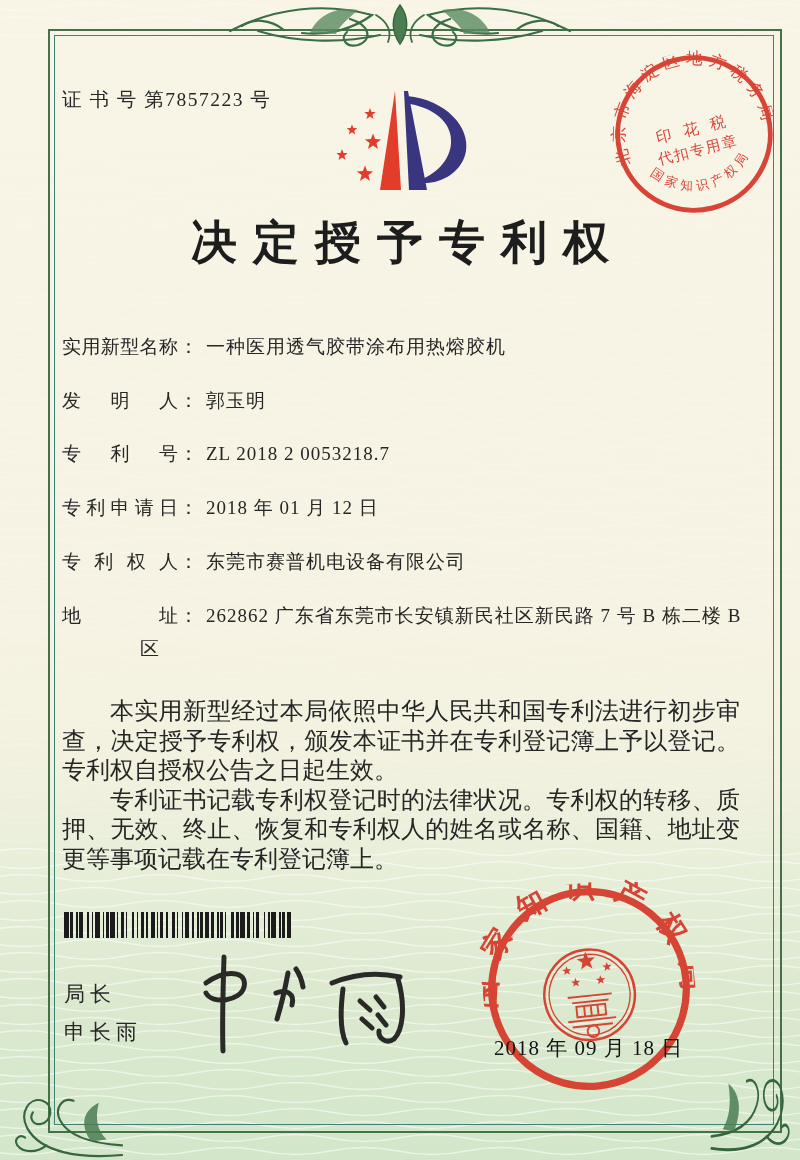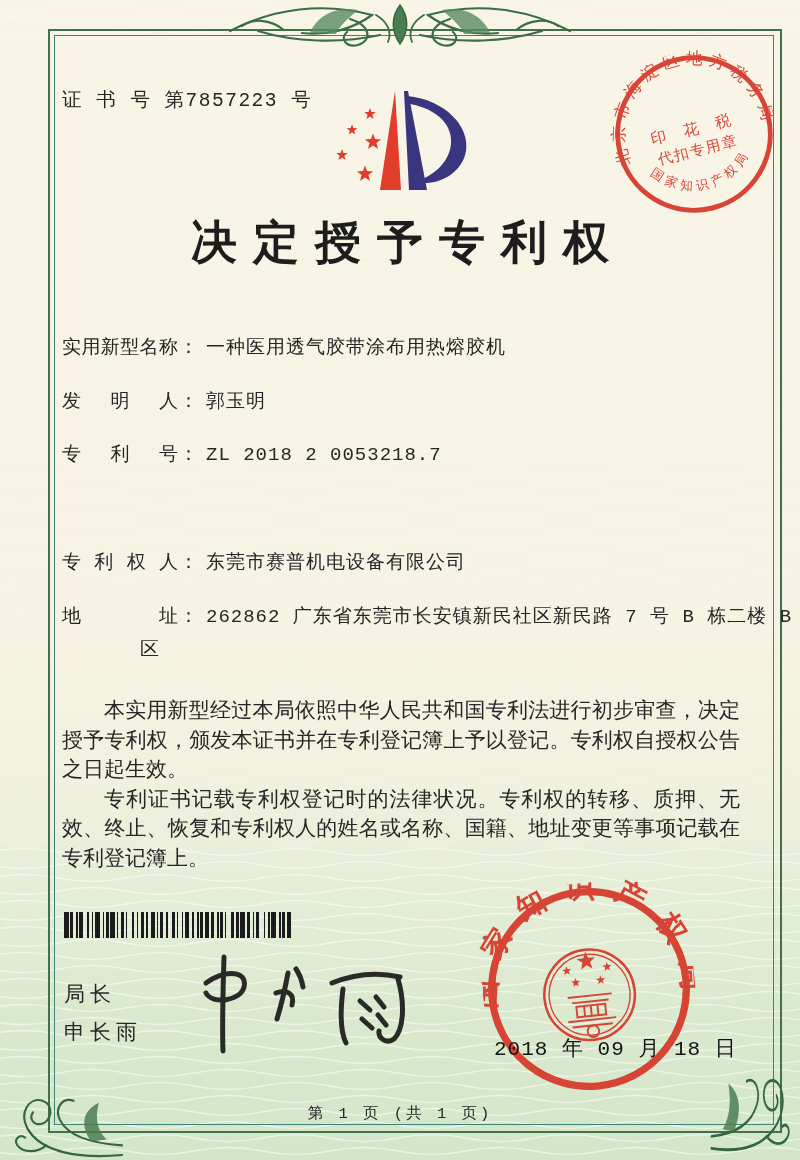--- a/index.html
+++ b/index.html
@@ -1,34 +1,34 @@
 <!DOCTYPE html>
 <html><head>
 <meta charset="utf-8">
 <style>
   html,body{margin:0;padding:0;background:#888;}
   .page{
     position:relative;width:800px;height:1160px;overflow:hidden;margin:0 auto;
     background:linear-gradient(180deg,#f8f4e6 0%,#f7f3e4 52%,#f2f1df 66%,#e6eed8 76%,#dbe9cf 86%,#d3e6ca 100%);
-    font-family:Liberation Mono, monospace;color:#262626;
+    font-family:Liberation Serif, serif;color:#262626;
   }
   svg{display:block;}
   .abs{position:absolute;}
   .waves{position:absolute;left:0;top:0;z-index:0;}
   .frame-outer{position:absolute;left:48px;top:29px;width:730px;height:1100px;border:2.5px solid #44704a;z-index:1;}
   .frame-inner{position:absolute;left:54px;top:35px;width:718px;height:1088px;border:1.6px solid #3e8273;z-index:1;}
   .ornament{z-index:2;}
   .content{z-index:3;}
   .cert-no{left:62px;top:86px;font-size:19.5px;letter-spacing:1.5px;z-index:3;}
   .title{left:0;right:0;top:212px;text-align:center;font-size:46px;font-weight:bold;letter-spacing:16px;text-indent:16px;z-index:3;color:#1d1d1d;}
   .row{left:62px;font-size:19px;z-index:3;white-space:nowrap;}
   .flabel{display:inline-block;width:116px;text-align:justify;text-align-last:justify;}
   .colon{display:inline-block;margin:0 8px 0 1px;}
   .fvalue{letter-spacing:1px;}
-  .paras{left:62px;width:678px;top:697px;font-size:21px;line-height:29.5px;text-align:justify;z-index:3;}
+  .paras{left:62px;width:678px;top:697px;font-size:24px;line-height:29.5px;text-align:justify;z-index:3;}
   .paras p{margin:0;text-indent:2em;}
   .barcode{left:64px;top:912px;width:228px;height:26px;display:flex;align-items:stretch;z-index:3;}
   .barcode span{height:100%;}
   .signer{left:64px;font-size:21px;letter-spacing:5px;z-index:3;}
   .seal-date{left:494px;top:1034px;font-size:21px;letter-spacing:1px;color:#141414;z-index:5;white-space:nowrap;}
   .footer{left:0;right:0;top:1103px;text-align:center;font-size:15.5px;letter-spacing:3px;z-index:3;}
   .seal{opacity:.93;}
 </style>
 </head>
 <body>
@@ -199,20 +199,23 @@
 
   <div class="abs row" style="top:388px">
     <span class="flabel">发明人</span><span class="colon">：</span><span class="fvalue">郭玉明</span>
   </div>
   <div class="abs row" style="top:334px">
     <span class="flabel">实用新型名称</span><span class="colon">：</span><span class="fvalue">一种医用透气胶带涂布用热熔胶机</span>
   </div>
   <div class="abs row" style="top:441px">
     <span class="flabel">专利号</span><span class="colon">：</span><span class="fvalue">ZL 2018 2 0053218.7</span>
   </div>
+  <div class="abs row" style="top:495px">
+    <span class="flabel">专利申请日</span><span class="colon">：</span><span class="fvalue">2018 年 01 月 12 日</span>
+  </div>
   <div class="abs row" style="top:549px">
     <span class="flabel">专利权人</span><span class="colon">：</span><span class="fvalue">东莞市赛普机电设备有限公司</span>
   </div>
   <div class="abs row" style="top:603px">
     <span class="flabel">地址</span><span class="colon">：</span><span class="fvalue">262862 广东省东莞市长安镇新民社区新民路 7 号 B 栋二楼 B</span>
   </div>
   <div class="abs row" style="top:636px;left:140px">
     <span class="fvalue">区</span>
   </div>
 
@@ -356,15 +359,14 @@
         <path d="M 103,127 V 138 M 110,127 V 138 M 117,127 V 138"></path>
         <path d="M 85,142 L 135,142"></path>
         <path d="M 89,148 L 131,148"></path>
         <circle cx="110" cy="154" r="6"></circle>
       </g>
     </g>
   </svg>
 
   <div class="abs seal-date">2018 年 09 月 18 日</div>
 
-  <div class="abs footer">第 1 页 (共 1 页)</div>
 
 </div>
 
 </body></html>

